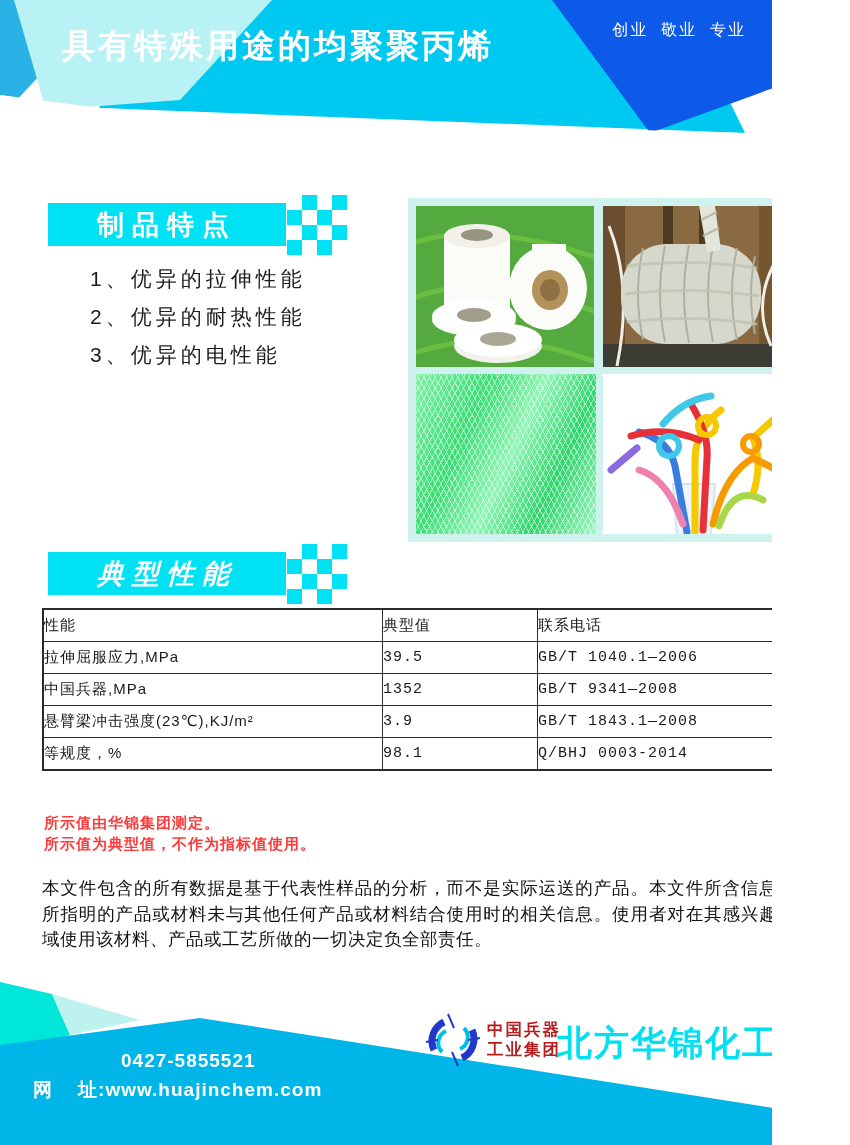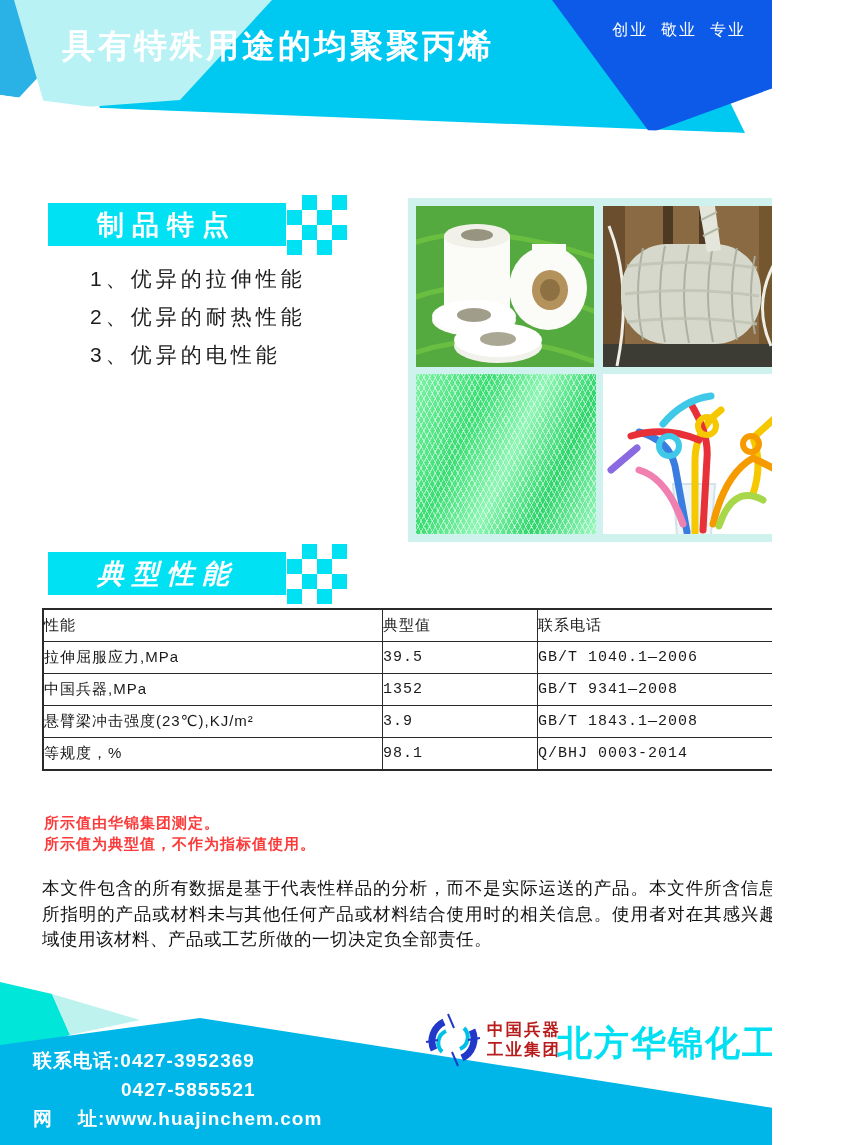--- a/index.html
+++ b/index.html
@@ -251,18 +251,17 @@
     </g>
     <path d="M24,2 L30,16 M34,54 L28,40 M2,30 L14,28 M56,26 L44,28" stroke="#2238c8" stroke-width="2"></path>
   </svg>
   <div class="abs logo-text">
     <div>中国兵器</div>
     <div>工业集团</div>
   </div>
   <div class="abs company">北方华锦化工集团</div>
 
   <div class="abs contact">
-    <div>联系电话:0427-3952369</div>
     <div class="l2">0427-5855521</div>
     <div>网    址:www.huajinchem.com</div>
   </div>
 
 </div>
 
 </body></html>

